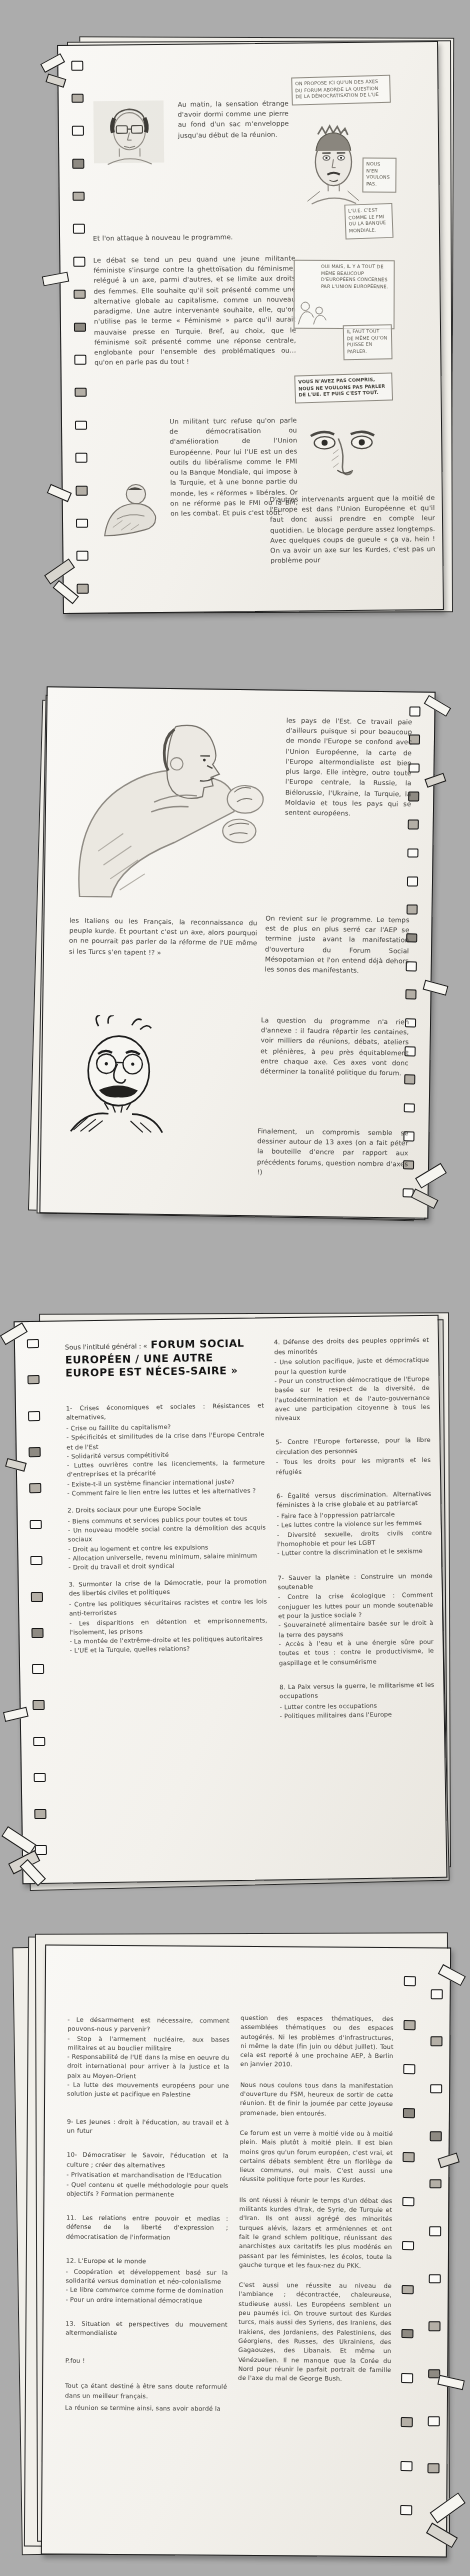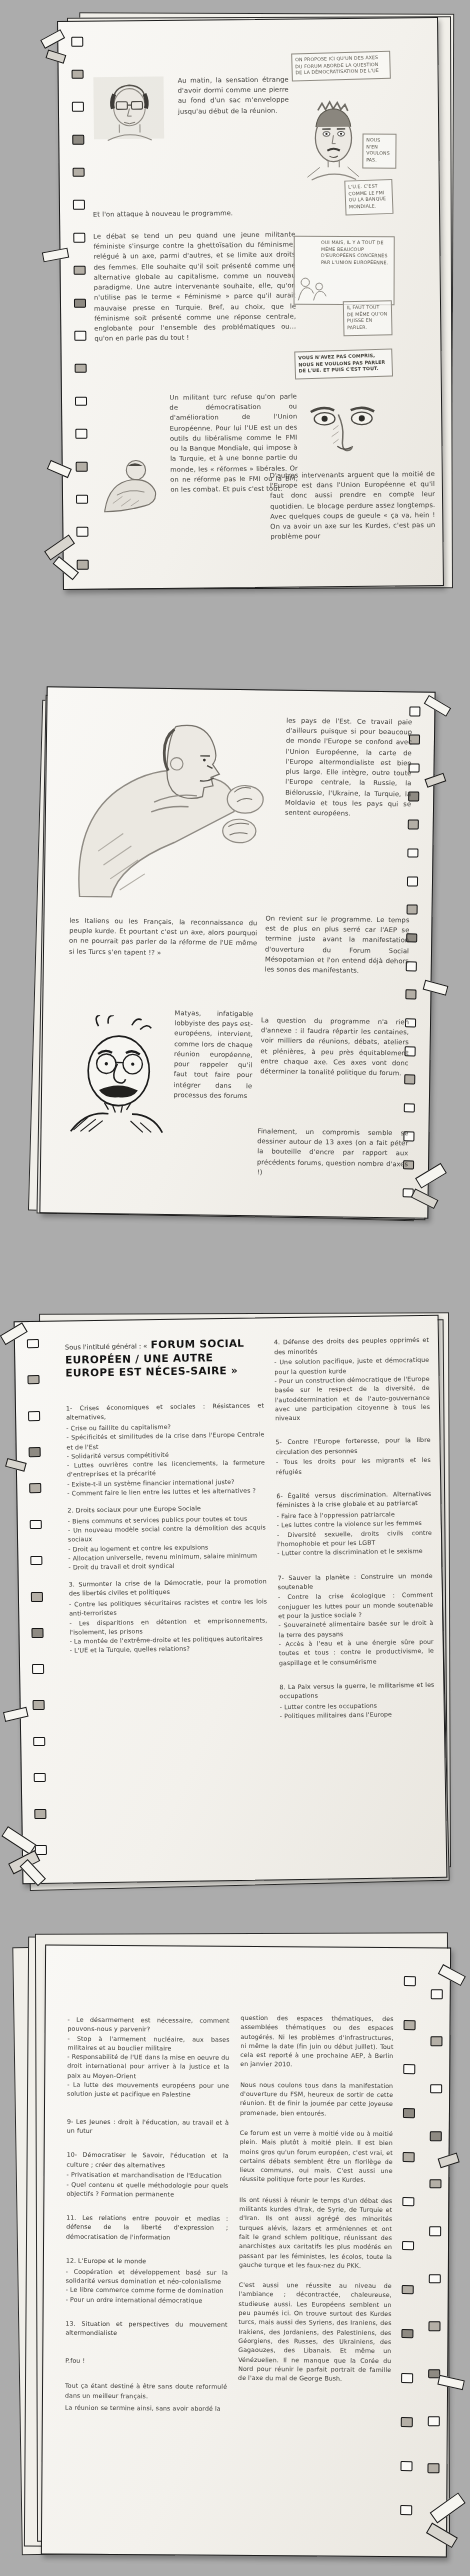--- a/index.html
+++ b/index.html
@@ -27,21 +27,21 @@
   .axe-t{margin-bottom:1.4px;color:#34332f;}
   .bullet{color:#3c3b38;}
   .floatbox{float:left;}
   .clear{clear:both;}
 </style>
 </head>
 <body>
 
 <div id="canvas">
 
-  <div class="page" style="left:38px;top:12px;width:415px;height:584px;">
+  <div class="page" style="left:38px;top:36px;width:415px;height:584px;">
     <div class="backsheet" style="left:40px;top:1.4px;width:373px;height:561px;transform:rotate(.25deg);"></div>
     <div class="backsheet" style="left:30px;top:4.8px;width:382px;height:570px;transform:rotate(-.2deg);"></div>
     <div class="sheet" style="left:22px;top:7px;width:379px;height:567px;transform:rotate(-.6deg);">
       <div class="spiral" style="left:6.2px;top:15px;bottom:19.4px;width:25px;">
           <div class="hole"></div>
           <div class="hole g1"></div>
           <div class="hole"></div>
           <div class="hole g2"></div>
           <div class="hole g1"></div>
           <div class="hole"></div>
@@ -212,21 +212,20 @@
             <circle cx="56" cy="70" r="2.4" fill="#1d1d1d"></circle>
               <circle cx="94" cy="70" r="2.4" fill="#1d1d1d"></circle>
             <path d="M44 56 q10 -8 20 -2 M84 54 q10 -6 20 2" stroke="#1d1d1d" stroke-width="3.4" fill="none"></path>
             <path d="M72 70 q-10 20 0 26 q10 4 12 -4" fill="none" stroke="#1d1d1d" stroke-width="2.2"></path>
             <path d="M46 108 q28 -14 56 0 q-8 12 -28 10 q-20 2 -28 -10 Z" fill="#22211f"></path>
             <path d="M54 126 l6 10 M66 130 l4 10 M80 130 l-2 10 M92 126 l-6 10" stroke="#1d1d1d" stroke-width="1.8"></path>
             <path d="M6 168 q22 -30 54 -26 M138 168 q-14 -26 -44 -26" fill="none" stroke="#1d1d1d" stroke-width="2.4"></path>
             <path d="M10 166 l20 -18 M20 168 l22 -18 M32 168 l20 -16 M110 168 l-18 -16 M122 168 l-16 -14" stroke="#1d1d1d" stroke-width="1.6"></path>
           </svg>
         </div>
-        <span>Matyas, infatigable lobbyiste des pays est-européens, intervient, comme lors de chaque réunion européenne, pour rappeler qu'il faut tout faire pour intégrer dans le processus des forums</span>
         <div class="clear"></div>
       </div>
     </div>
   </div>
 
   <div class="page" style="left:3.5px;top:1307px;width:463px;height:598px;">
     <div class="backsheet" style="left:36px;top:5.5px;width:408px;height:553px;transform:rotate(-.2deg);"></div>
     <div class="backsheet" style="left:28px;top:14px;width:412px;height:556px;transform:rotate(-.5deg);"></div>
     <div class="backsheet" style="left:19.4px;top:23.5px;width:418px;height:553px;transform:rotate(-1.4deg);"></div>
     <div class="sheet" style="left:14px;top:11px;width:423px;height:561px;transform:rotate(-.9deg);">

